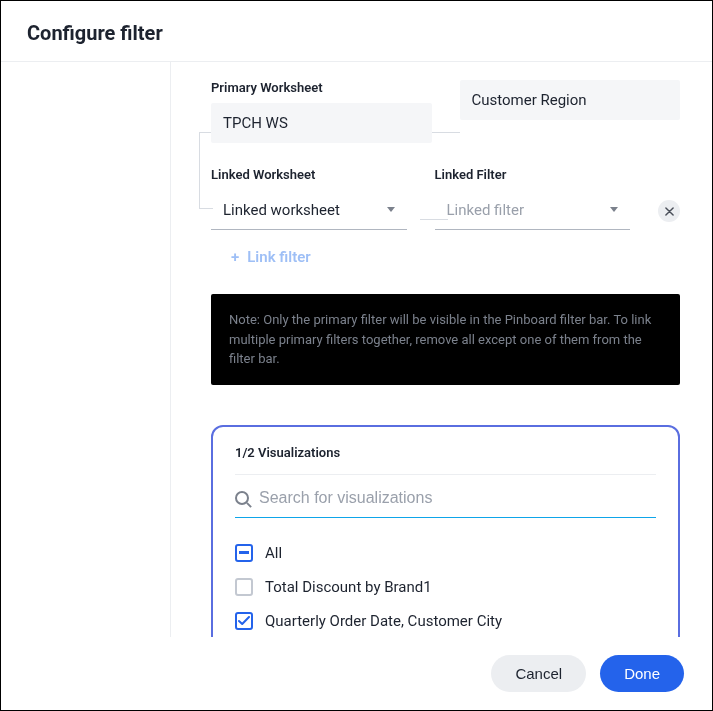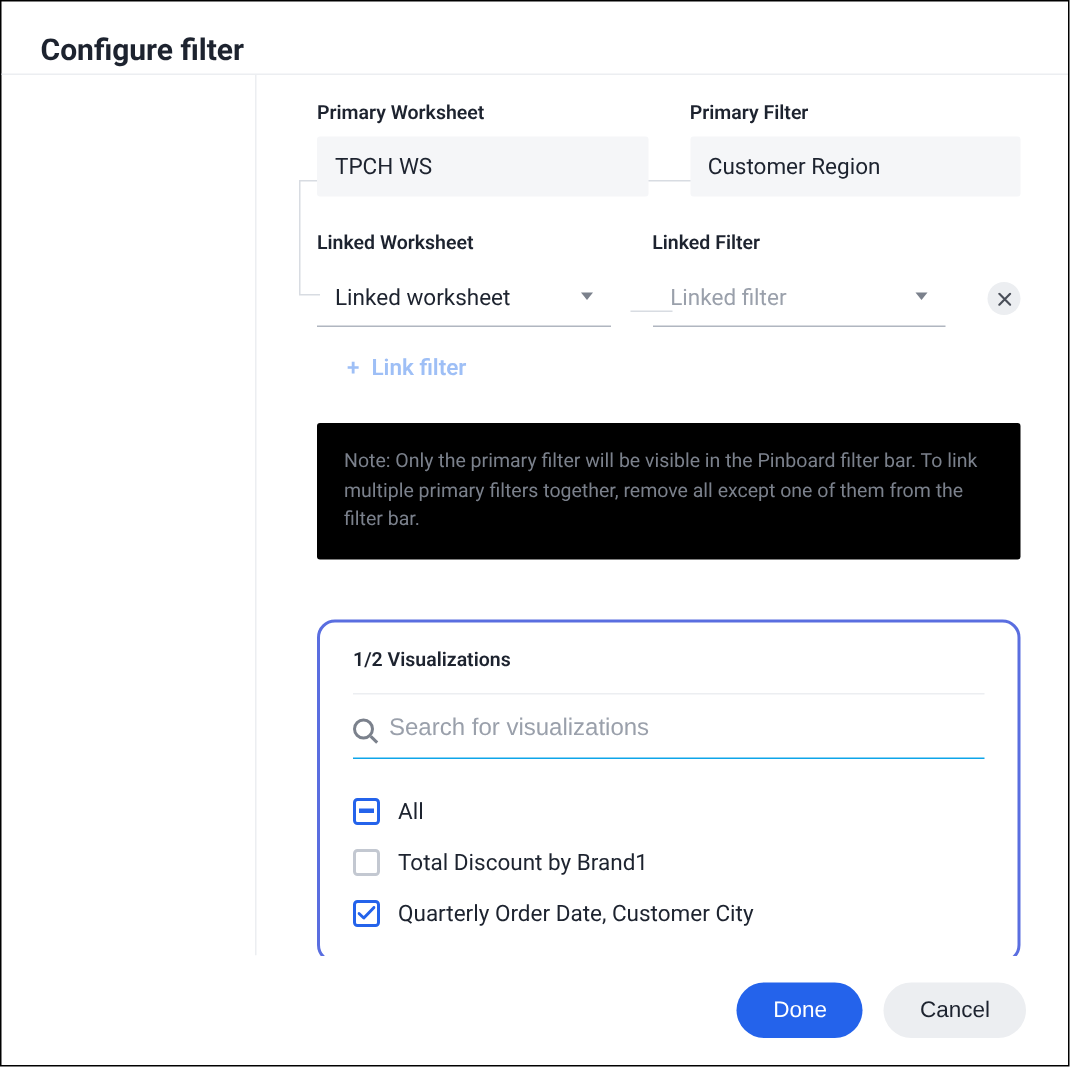--- a/index.html
+++ b/index.html
@@ -2,21 +2,21 @@
 <html><head>
   <meta charset="utf-8">
   <style>
     * { box-sizing: border-box; margin: 0; padding: 0; }
     body { font-family: -apple-system, BlinkMacSystemFont, "Segoe UI", Roboto, Helvetica, Arial, sans-serif; color: #1d232f; background: #fff; }
     .modal {
       width: 713px; height: 711px; border: 1px solid #000; position: relative;
       display: flex; flex-direction: column; background: #fff;
     }
     .modal-header {
-      padding: 20px 26px 4px; border-bottom: 1px solid #eceef1;
+      padding: 20px 26px 16px; border-bottom: 1px solid #eceef1;
     }
     .modal-title { font-size: 20px; font-weight: 700; }
     .modal-body {
       flex: 1; display: flex; overflow: hidden;
     }
     .sidebar {
       width: 170px; border-right: 1px solid #eceef1;
     }
     .content {
       flex: 1; padding: 18px 32px 0 40px; overflow-y: auto;
@@ -136,21 +136,20 @@
           <div class="connector-h" style="left:6px; top:52px; width:14px;"></div>
           <div class="connector-h" style="left:6px; top:128px; width:14px;"></div>
         </div>
         <div class="row" style="margin-bottom:24px;">
           <div class="field">
             <span class="field-label">Primary Worksheet</span>
             <div class="field-value">TPCH WS</div>
           </div>
           <div class="connector-h" style="left:calc(50% - 14px); width:28px;"></div>
           <div class="field">
-            <span class="field-label">Primary Filter</span>
             <div class="field-value">Customer Region</div>
           </div>
         </div>
 
         <div class="row row-linked" style="margin-bottom:12px;">
           <div class="field">
             <span class="field-label">Linked Worksheet</span>
             <div class="select-box">
               <span class="select-filled">Linked worksheet</span>
               <span class="caret"></span>
@@ -206,17 +205,17 @@
             </span>
             <span>Quarterly Order Date, Customer City</span>
           </div>
         </div>
       </div>
 
     </div>
   </div>
 
   <div class="modal-footer">
+    <button class="btn btn-cancel">Cancel</button>
     <button class="btn btn-done">Done</button>
-    <button class="btn btn-cancel">Cancel</button>
   </div>
 
 </div>
 
 </body></html>

